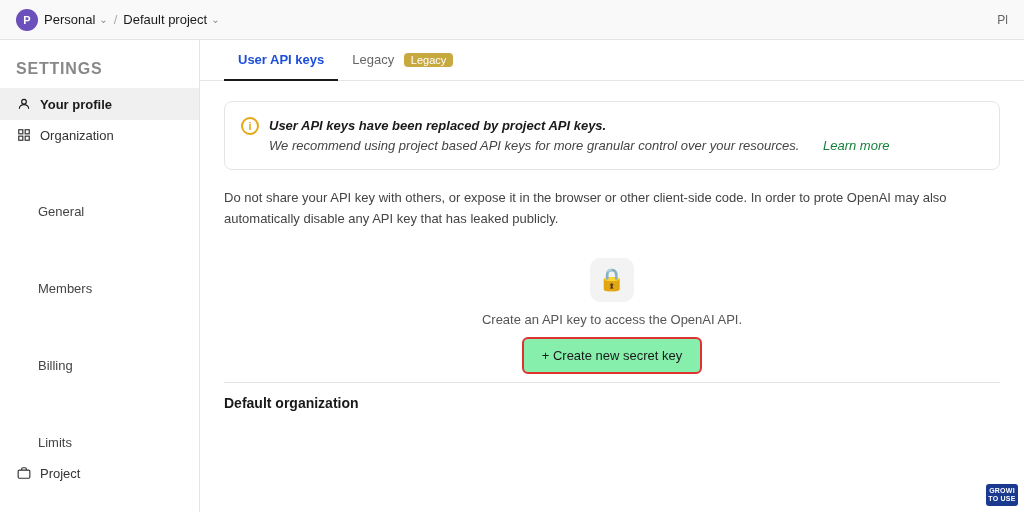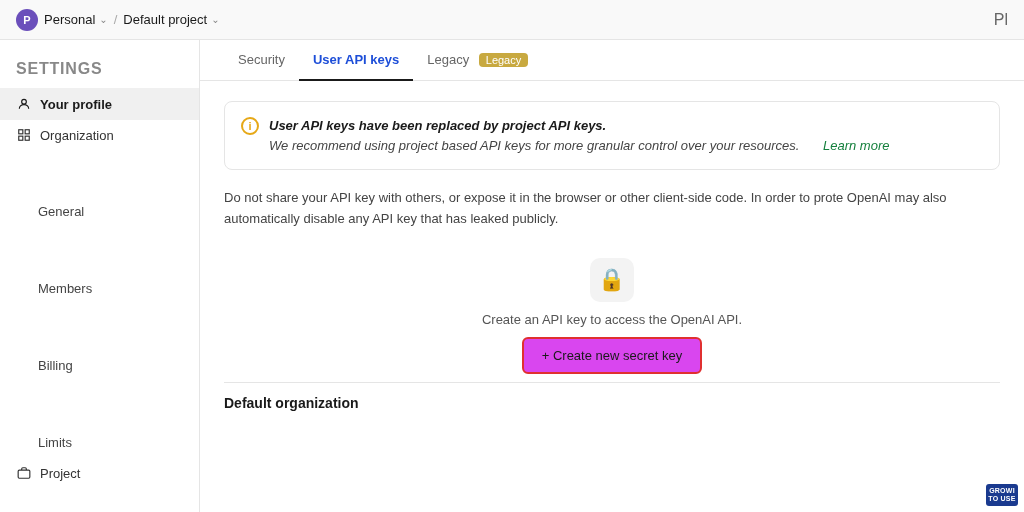--- a/index.html
+++ b/index.html
@@ -25,21 +25,21 @@
     .topbar-workspace {
       font-size: 13px; font-weight: 500; color: #1a1a1a;
       display: flex; align-items: center; gap: 4px;
     }
     .topbar-sep { color: #aaa; font-size: 13px; }
     .topbar-project {
       font-size: 13px; color: #1a1a1a;
       display: flex; align-items: center; gap: 4px;
     }
     .topbar-chevron { color: #888; font-size: 10px; }
-    .topbar-right { margin-left: auto; font-size: 16px; color: #666; }
+    .topbar-right { margin-left: auto; font-size: 12px; color: #666; }
 
     
     .layout {
       display: flex;
       height: calc(512px - 40px);
     }
 
     
     .sidebar {
       width: 200px;
@@ -185,21 +185,21 @@
     .create-key-button {
       display: flex;
       align-items: center;
       gap: 6px;
       border: 2px solid #e03030;
       border-radius: 6px;
       padding: 9px 18px;
       font-size: 13px;
       font-weight: 500;
       color: #1a1a1a;
-      background: #d946ef;
+      background: #86efac;
       cursor: pointer;
     }
 
     
     .watermark {
       position: fixed;
       bottom: 6px;
       right: 6px;
       width: 32px; height: 22px;
       background: #1a3a8f;
@@ -300,23 +300,20 @@
       <span>Members</span>
     </div>
     <div class="sidebar-item sub">
       <span>Limits</span>
     </div>
   </aside>
 
   <main class="main">
 
     <div class="tabs">
-      <div class="tab">
-        <span>Security</span>
-      </div>
       <div class="tab active">
         <span>User API keys</span>
       </div>
       <div class="tab">
         <span>Legacy</span>
         <span class="tab-badge">Legacy</span>
       </div>
     </div>
 
     <div class="content">

